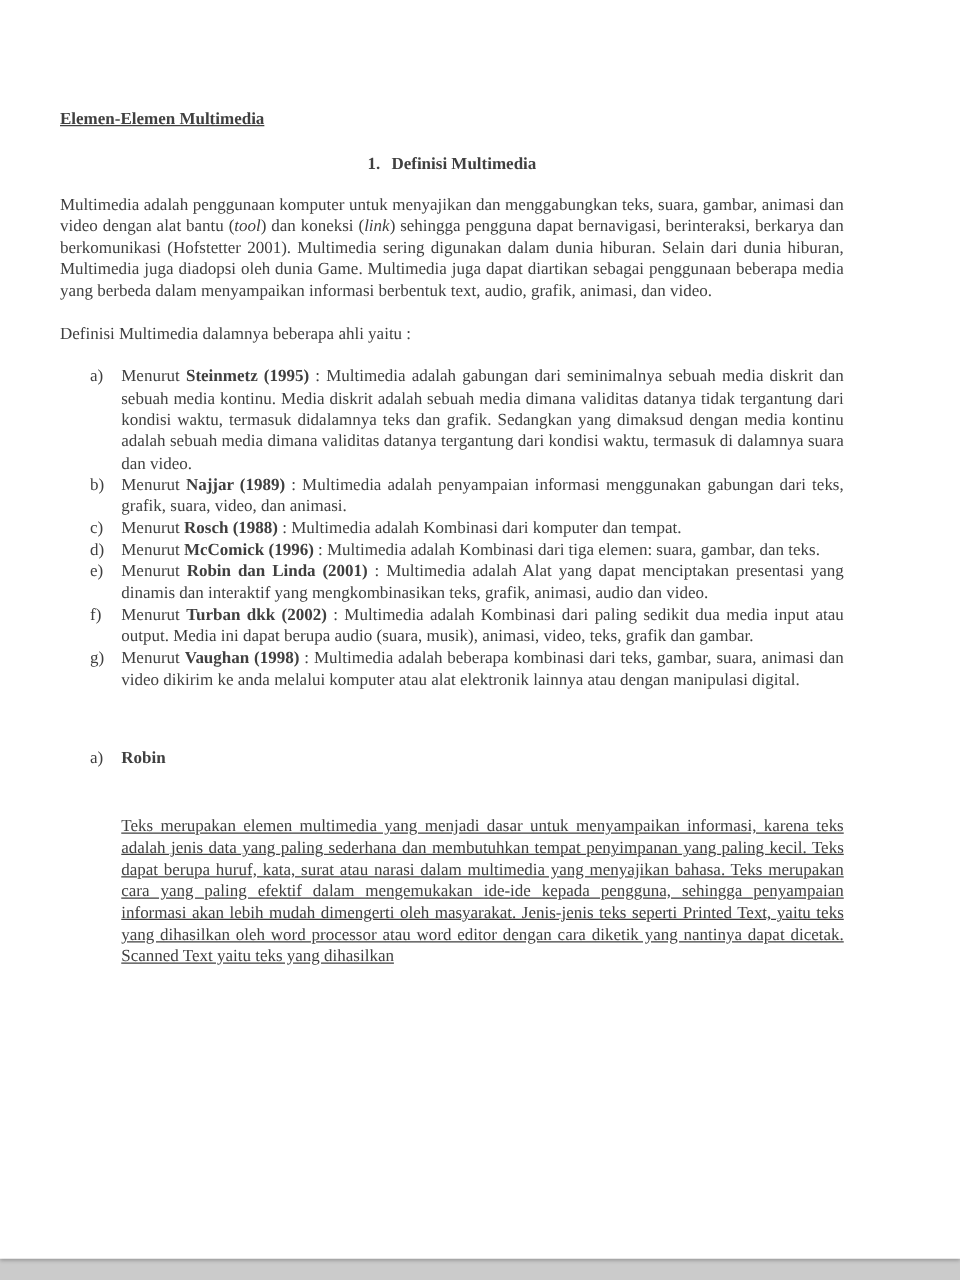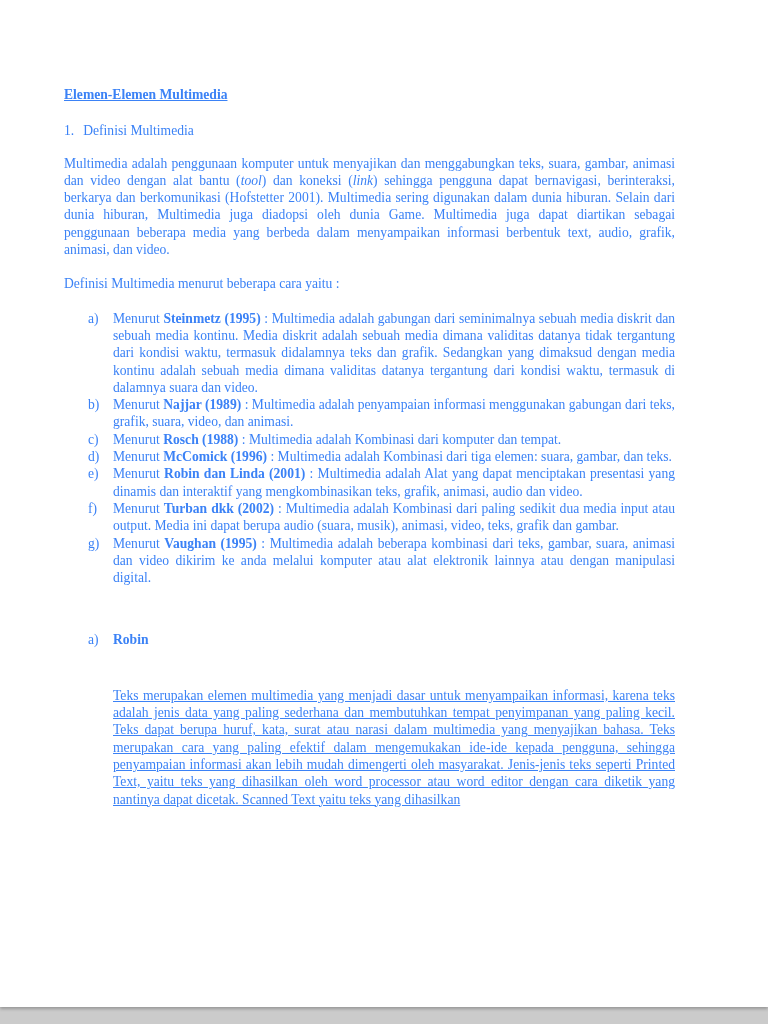--- a/index.html
+++ b/index.html
@@ -13,33 +13,33 @@
     width: 768px;
     height: 1007px;
     background: #ffffff;
     overflow: hidden;
     box-shadow: 0 2px 3px rgba(0,0,0,0.25);
   }
   .content {
     padding: 86px 93px 0 48px;
     font-size: 13.6px;
     line-height: 17.3px;
-    color: #3b82f6;
-    margin-left: 16px;
+    color: #404040;
   }
   .title {
     font-size: 13.6px;
     font-weight: bold;
     text-decoration: underline;
     margin-bottom: 19px;
   }
   .heading {
     font-size: 13.6px;
-    font-weight: normal;
+    font-weight: bold;
     margin-bottom: 15px;
+    text-align: center;
   }
   .h-num { display: inline-block; margin-right: 9px; }
   .justify { text-align: justify; }
   .para { margin-bottom: 17px; }
   .list { margin-bottom: 0; }
   .li {
     position: relative;
     padding-left: 49px;
     text-align: justify;
   }
@@ -62,37 +62,37 @@
 
 <div class="page">
   <div class="content">
 
     <h1 class="title">Elemen-Elemen Multimedia</h1>
 
     <h2 class="heading"><span class="h-num">1.</span><span>Definisi Multimedia</span></h2>
 
     <p class="para justify"><span>Multimedia adalah penggunaan komputer untuk menyajikan dan menggabungkan teks, suara, gambar, animasi dan video dengan alat bantu (</span><em>tool</em><span>) dan koneksi (</span><em>link</em><span>) sehingga pengguna dapat bernavigasi, berinteraksi, berkarya dan berkomunikasi (Hofstetter 2001). Multimedia sering digunakan dalam dunia hiburan. Selain dari dunia hiburan, Multimedia juga diadopsi oleh dunia Game. Multimedia juga dapat diartikan sebagai penggunaan beberapa media yang berbeda dalam menyampaikan informasi berbentuk text, audio, grafik, animasi, dan video.</span></p>
 
-    <p class="para">Definisi Multimedia menurut beberapa cara yaitu :</p>
+    <p class="para">Definisi Multimedia dalamnya beberapa ahli yaitu :</p>
 
     <div class="list">
 
       <div class="li"><span class="marker">a)</span><span>Menurut </span><b>Steinmetz (1995)</b><span> : Multimedia adalah gabungan dari seminimalnya sebuah media diskrit dan sebuah media kontinu. Media diskrit adalah sebuah media dimana validitas datanya tidak tergantung dari kondisi waktu, termasuk didalamnya teks dan grafik. Sedangkan yang dimaksud dengan media kontinu adalah sebuah media dimana validitas datanya tergantung dari kondisi waktu, termasuk di dalamnya suara dan video.</span></div>
 
       <div class="li"><span class="marker">b)</span><span>Menurut </span><b>Najjar (1989)</b><span> : Multimedia adalah penyampaian informasi menggunakan gabungan dari teks, grafik, suara, video, dan animasi.</span></div>
 
       <div class="li"><span class="marker">c)</span><span>Menurut </span><b>Rosch (1988)</b><span> : Multimedia adalah Kombinasi dari komputer dan tempat.</span></div>
 
       <div class="li"><span class="marker">d)</span><span>Menurut </span><b>McComick (1996)</b><span> : Multimedia adalah Kombinasi dari tiga elemen: suara, gambar, dan teks.</span></div>
 
       <div class="li"><span class="marker">e)</span><span>Menurut </span><b>Robin dan Linda (2001)</b><span> : Multimedia adalah Alat yang dapat menciptakan presentasi yang dinamis dan interaktif yang mengkombinasikan teks, grafik, animasi, audio dan video.</span></div>
 
       <div class="li"><span class="marker">f)</span><span>Menurut </span><b>Turban dkk (2002)</b><span> : Multimedia adalah Kombinasi dari paling sedikit dua media input atau output. Media ini dapat berupa audio (suara, musik), animasi, video, teks, grafik dan gambar.</span></div>
 
-      <div class="li"><span class="marker">g)</span><span>Menurut </span><b>Vaughan (1995)</b><span> : Multimedia adalah beberapa kombinasi dari teks, gambar, suara, animasi dan video dikirim ke anda melalui komputer atau alat elektronik lainnya atau dengan manipulasi digital.</span></div>
+      <div class="li"><span class="marker">g)</span><span>Menurut </span><b>Vaughan (1998)</b><span> : Multimedia adalah beberapa kombinasi dari teks, gambar, suara, animasi dan video dikirim ke anda melalui komputer atau alat elektronik lainnya atau dengan manipulasi digital.</span></div>
 
     </div>
 
     <div class="section-2">
 
 
       <div class="li">
         <span class="marker">a)</span><b>Robin</b>
         <p class="element-body">Teks merupakan elemen multimedia yang menjadi dasar untuk menyampaikan informasi, karena teks adalah jenis data yang paling sederhana dan membutuhkan tempat penyimpanan yang paling kecil. Teks dapat berupa huruf, kata, surat atau narasi dalam multimedia yang menyajikan bahasa. Teks merupakan cara yang paling efektif dalam mengemukakan ide-ide kepada pengguna, sehingga penyampaian informasi akan lebih mudah dimengerti oleh masyarakat. Jenis-jenis teks seperti Printed Text, yaitu teks yang dihasilkan oleh word processor atau word editor dengan cara diketik yang nantinya dapat dicetak. Scanned Text yaitu teks yang dihasilkan</p>
       </div>

